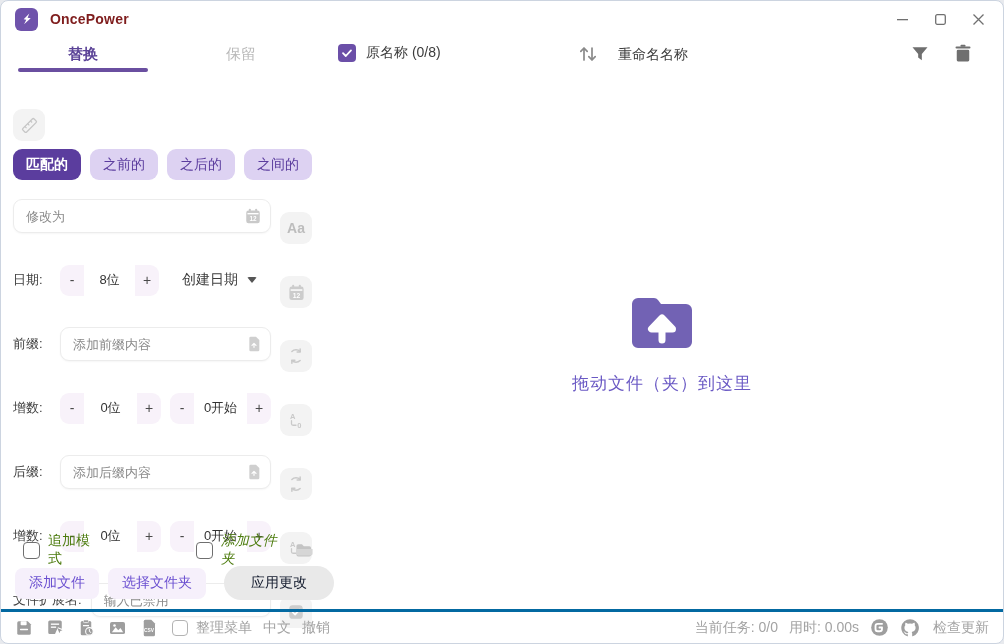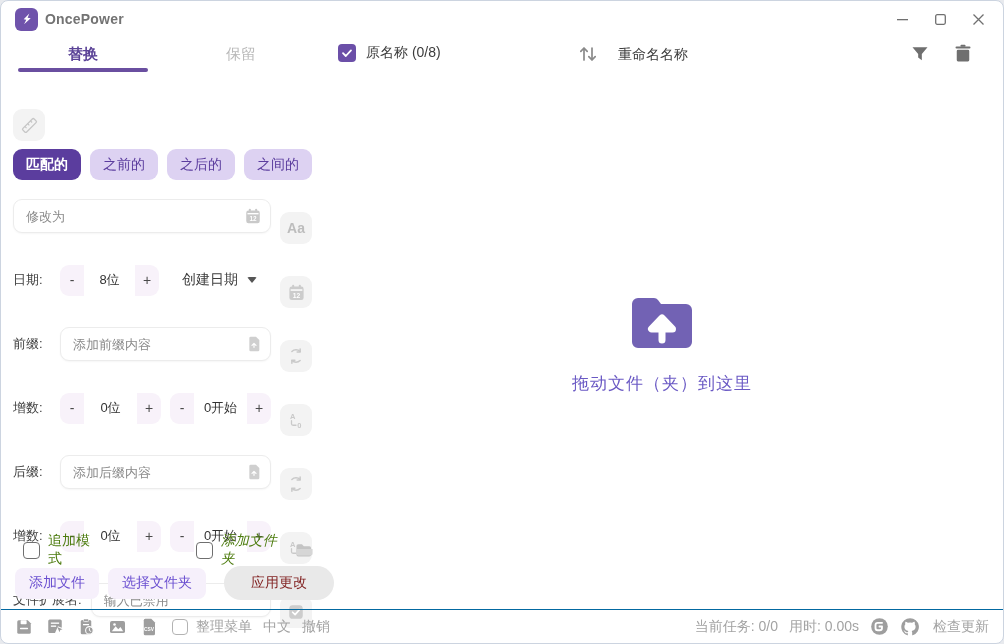--- a/index.html
+++ b/index.html
@@ -6,21 +6,21 @@
   html,body { background:#e8eaee; }
   body { font-family: "Liberation Sans", "DejaVu Sans", sans-serif; }
   .window{
     position:relative; width:1004px; height:644px; background:#ffffff;
     border:1px solid #ccd4e0; border-radius:8px; overflow:hidden;
   }
   
   .titlebar{ position:absolute; left:0; top:0; right:0; height:36px; display:flex; align-items:center; }
   .logo{ width:23px; height:23px; margin-left:14px; background:#6f53ab; border-radius:6px;
          display:flex; align-items:center; justify-content:center; }
-  .app-title{ margin-left:7px; color:#737373; font-weight:bold; font-size:14px; letter-spacing:.2px; }
+  .app-title{ margin-left:12px; color:#7f1d1d; font-weight:bold; font-size:14px; letter-spacing:.2px; }
   .win-controls{ position:absolute; right:6px; top:0; height:36px; display:flex; }
   .win-btn{ width:38px; height:36px; display:flex; align-items:center; justify-content:center; color:#707070; cursor:default; }
   
   .tabs{ position:absolute; left:17px; top:38px; display:flex; }
   .tab{ width:130px; height:30px; display:flex; align-items:center; justify-content:center;
         font-size:15px; color:#b9b9b9; position:relative; }
   .tab.active{ color:#5b4397; font-weight:bold; }
   .tab.active::after{ content:""; position:absolute; left:0; right:0; bottom:-3px; height:4px;
         background:#6a4fa0; border-radius:2px; }
   
@@ -69,25 +69,25 @@
              display:flex; flex-direction:column; align-items:center; justify-content:center; gap:18px; }
   .drop-text{ font-size:17px; color:#6a59c4; letter-spacing:1px; }
   
   .footer-checks{ position:absolute; left:22px; top:531px; width:290px; display:flex; align-items:center; }
   .cb{ width:17px; height:17px; border:1.7px solid #6f6f6f; border-radius:4px; background:#fff; flex:0 0 17px; }
   .check-group{ display:flex; align-items:center; gap:8px; }
   .check-label{ font-size:14px; color:#4d7c0f; }
   .footer-buttons{ position:absolute; left:14px; top:565px; display:flex; align-items:center; gap:9px; }
   .flat-btn{ height:31px; border:none; border-radius:8px; background:#f6f0fb; color:#6a4fd0;
              font-size:14px; padding:0 14px; cursor:default; font-family:"Liberation Sans","DejaVu Sans",sans-serif; }
-  .apply-btn{ height:34px; border:none; border-radius:17px; background:#e9e9e9; color:#7f1d1d;
+  .apply-btn{ height:34px; border:none; border-radius:17px; background:#e9e9e9; color:#0f172a;
               font-size:14px; padding:0 27px; margin-left:9px; cursor:default;
               font-family:"Liberation Sans","DejaVu Sans",sans-serif; }
   
-  .statusbar{ position:absolute; left:0; right:0; bottom:0; height:34px; border-top:1px solid #0369a1;
+  .statusbar{ position:absolute; left:0; right:0; bottom:0; height:34px; border-top:3px solid #0369a1;
               display:flex; align-items:center; padding:0 14px; }
   .status-icons{ display:flex; align-items:center; gap:13px; }
   .status-check{ display:flex; align-items:center; gap:8px; margin-left:14px; }
   .cb-small{ width:16px; height:16px; border:1.6px solid #b3b3b3; border-radius:4px; background:#fff; }
   .status-text{ font-size:14px; color:#a3a3a3; }
   .status-link{ font-size:14px; color:#a3a3a3; margin-left:11px; cursor:default; }
   .status-right{ margin-left:auto; display:flex; align-items:center; gap:11px; }
 </style>
 </head>
 <body>

